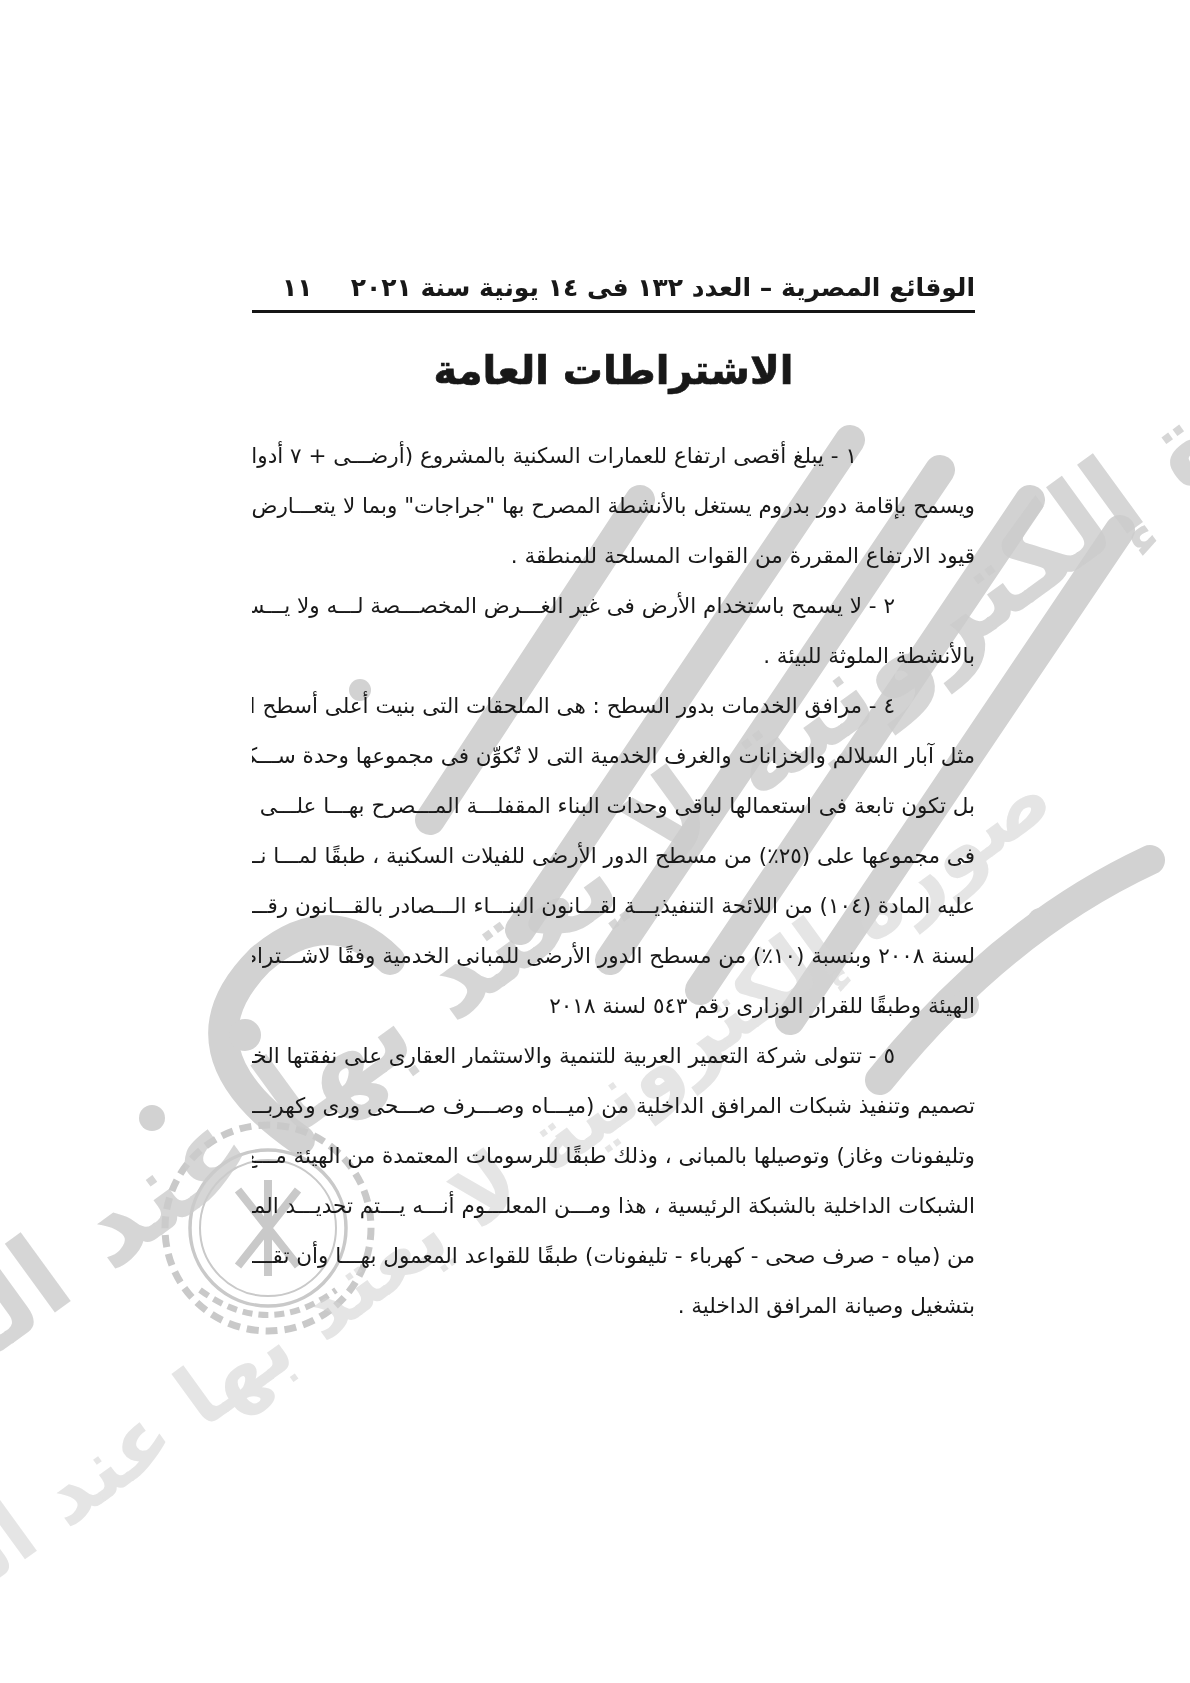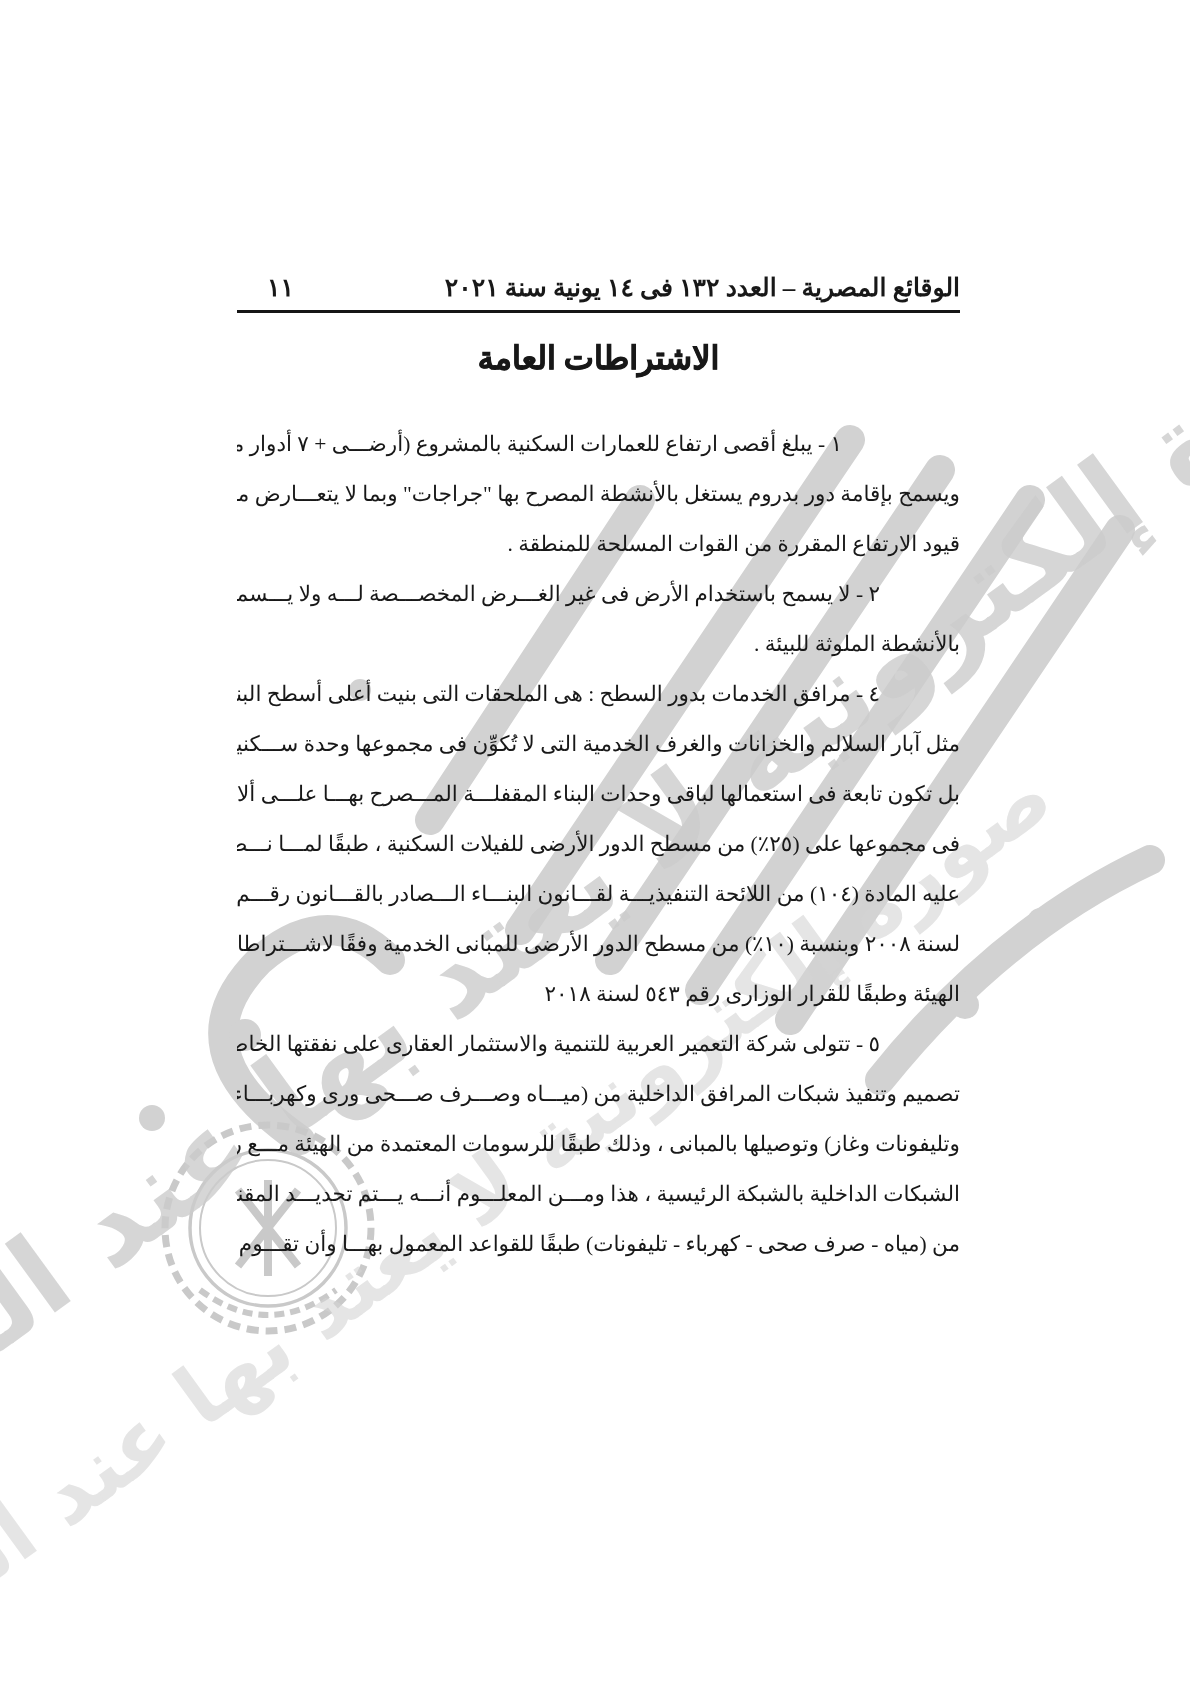--- a/index.html
+++ b/index.html
@@ -19,25 +19,24 @@
     z-index:0;
     pointer-events:none;
   }
   .wm-text{
     font-family:"DejaVu Sans",sans-serif;
     font-weight:bold;
   }
   
   #content{
     position:absolute;
-    top:272px;right:230px;
+    top:272px;right:215px;
     width:723px;
     z-index:1;
     direction:rtl;
-    font-family:Liberation Serif, serif;
   }
   .header-row{
     position:relative;
     height:32px;
     line-height:32px;
   }
   .gazette-line{
     text-align:right;
     font-size:25px;
     font-weight:bold;
@@ -49,23 +48,23 @@
     left:30px;top:0;
     font-size:25px;
     font-weight:bold;
   }
   .header-rule{
     margin-top:6px;
     border:0;
     border-top:3.5px solid #161616;
   }
   .section-title{
-    margin-top:24px;
+    margin-top:36px;
     text-align:center;
-    font-size:32px;
+    font-size:40px;
     font-weight:bold;
     -webkit-text-stroke:0.7px #181818;
     line-height:42px;
     white-space:nowrap;
   }
   .body-text{
     margin-top:40px;
     font-size:21.5px;
   }
   .line{
@@ -151,16 +150,17 @@
       <div class="line">فى مجموعها على (٢٥٪) من مسطح الدور الأرضى للفيلات السكنية ، طبقًا لمـــا نـــصت</div>
       <div class="line">عليه المادة (١٠٤) من اللائحة التنفيذيـــة لقـــانون البنـــاء الـــصادر بالقـــانون رقـــم ١١٩</div>
       <div class="line">لسنة ٢٠٠٨ وبنسبة (١٠٪) من مسطح الدور الأرضى للمبانى الخدمية وفقًا لاشـــتراطات</div>
       <div class="line short">الهيئة وطبقًا للقرار الوزارى رقم ٥٤٣ لسنة ٢٠١٨</div>
 
       <div class="line short first">٥ - تتولى شركة التعمير العربية للتنمية والاستثمار العقارى على نفقتها الخاصة</div>
       <div class="line">تصميم وتنفيذ شبكات المرافق الداخلية من (ميـــاه وصـــرف صـــحى ورى وكهربـــاء</div>
       <div class="line">وتليفونات وغاز) وتوصيلها بالمبانى ، وذلك طبقًا للرسومات المعتمدة من الهيئة مـــع ربـــط</div>
       <div class="line">الشبكات الداخلية بالشبكة الرئيسية ، هذا ومـــن المعلـــوم أنـــه يـــتم تحديـــد المقننـــات المطلوبـــة</div>
       <div class="line">من (مياه - صرف صحى - كهرباء - تليفونات) طبقًا للقواعد المعمول بهـــا وأن تقـــوم الـــشركة</div>
+      <div class="line short">بتشغيل وصيانة المرافق الداخلية .</div>
 
     </div>
   </div>
 </div>
 
 </body></html>

